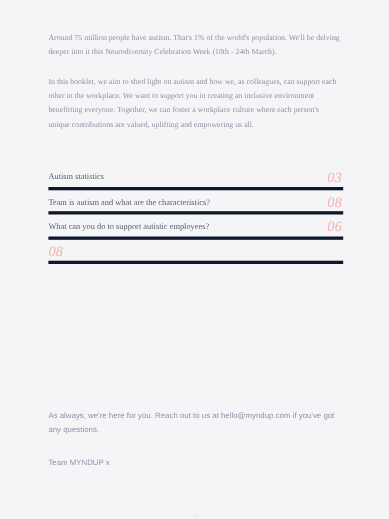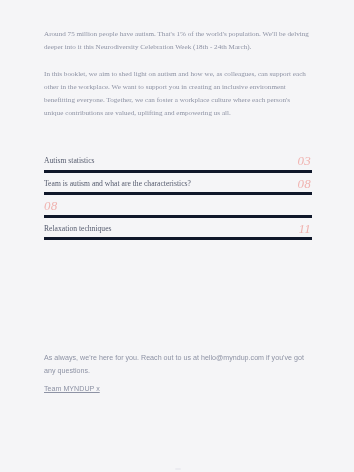--- a/index.html
+++ b/index.html
@@ -79,33 +79,33 @@
     padding-top: 3px;
     padding-right: 1px;
     letter-spacing: 0.2px;
     font-style: italic;
   }
 
   
   .footer {
     position: absolute;
     left: 0;
-    top: 352px;
+    top: 372px;
     width: 262px;
   }
   .footer p {
     margin: 0;
     font-family: "Liberation Sans", sans-serif;
     font-size: 7.1px;
     line-height: 13.2px;
     color: #8d92a4;
     letter-spacing: 0.02px;
   }
   .footer .sig-love { margin-top: 17px; }
-  .footer .sig-team { margin-top: 5px; text-decoration: underline; }
+  .footer .sig-team { margin-top: 17px; }
 
   
   .bottom-mark {
     position: absolute;
     left: 175px;
     top: 468px;
     width: 6px;
     height: 2px;
     background: #ebebf0;
     border-radius: 1px;
@@ -127,29 +127,29 @@
       <div class="toc-row">
         <span class="toc-label">Autism statistics</span>
         <span class="toc-page">03</span>
       </div>
 
       <div class="toc-row">
         <span class="toc-label">Team is autism and what are the characteristics?</span>
         <span class="toc-page">08</span>
       </div>
 
+      <div class="toc-row">
+        <span class="toc-label">What can you do to support autistic employees?</span>
+        <span class="toc-page">06</span>
+      </div>
 
       <div class="toc-row">
         <span class="toc-page">08</span>
       </div>
 
-      <div class="toc-row">
-        <span class="toc-label">Relaxation techniques</span>
-        <span class="toc-page">11</span>
-      </div>
 
 
     </div>
 
     <div class="footer">
       <p class="contact">As always, we're here for you. Reach out to us at hello@myndup.com if you've got any questions.</p>
       <p class="sig-team">Team MYNDUP x</p>
     </div>
 
   </div>

